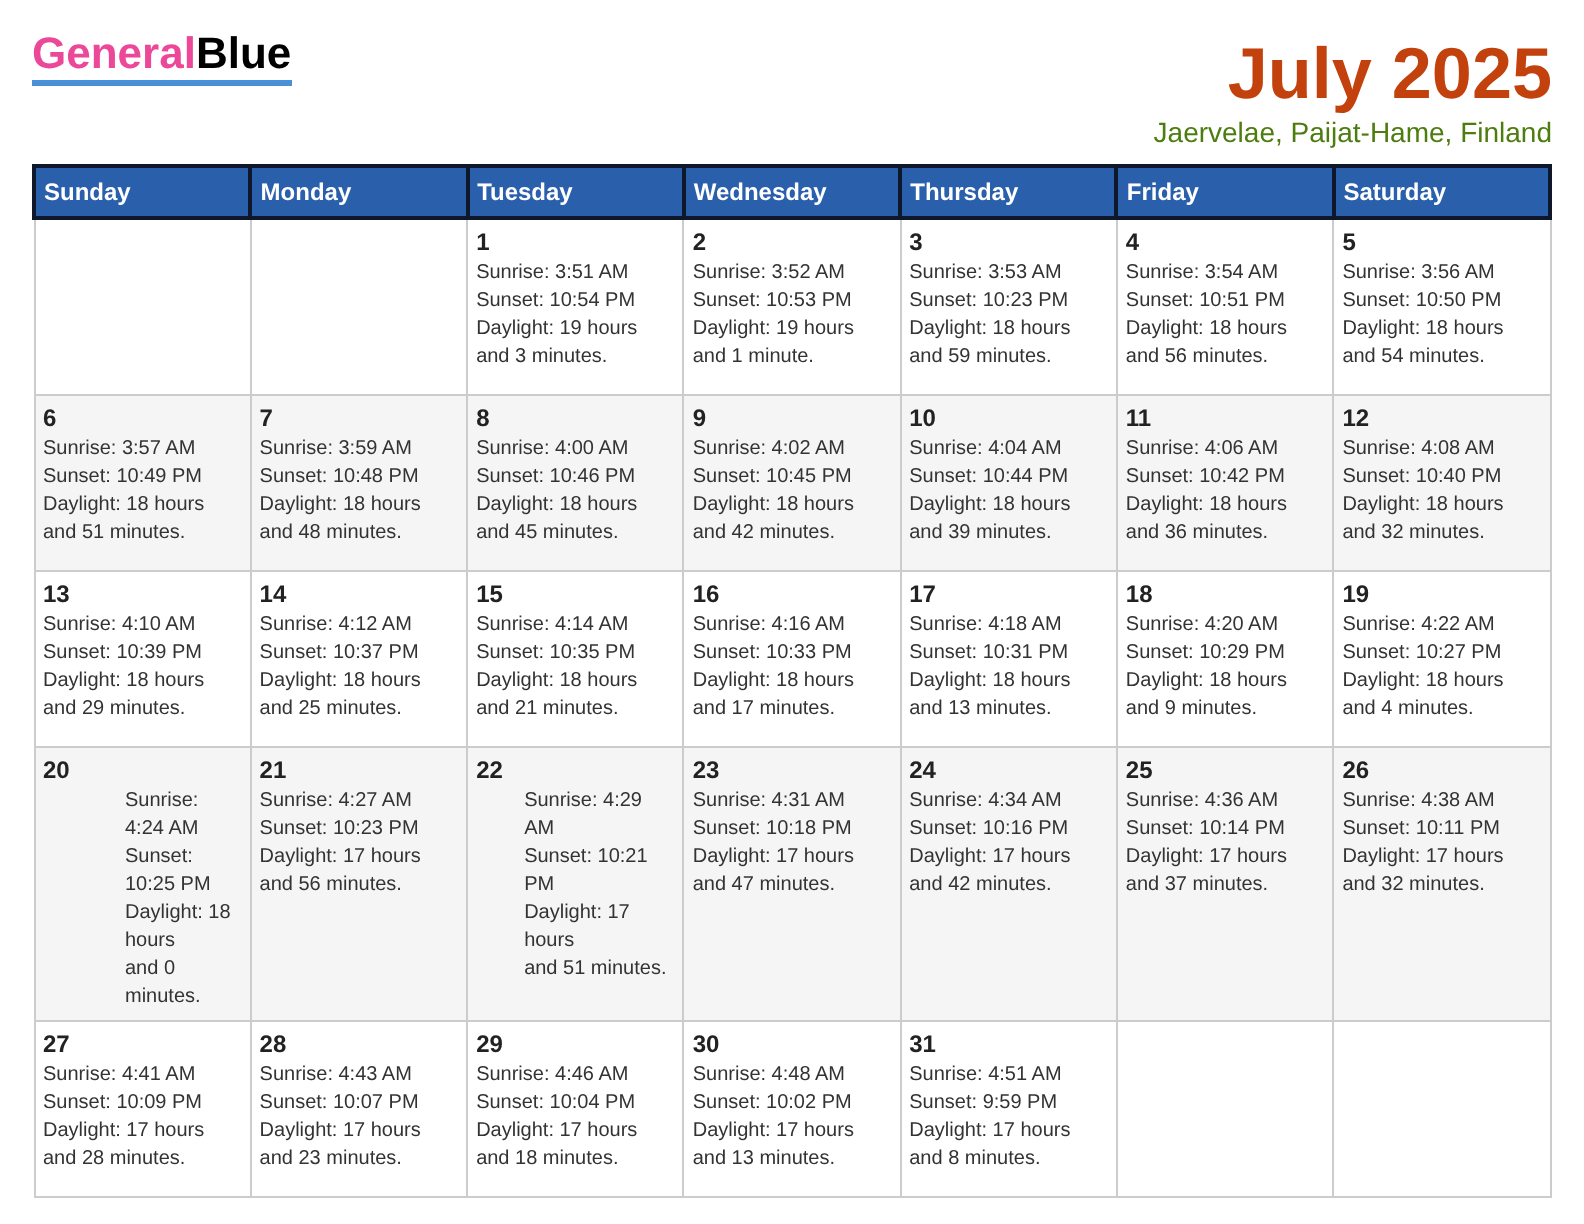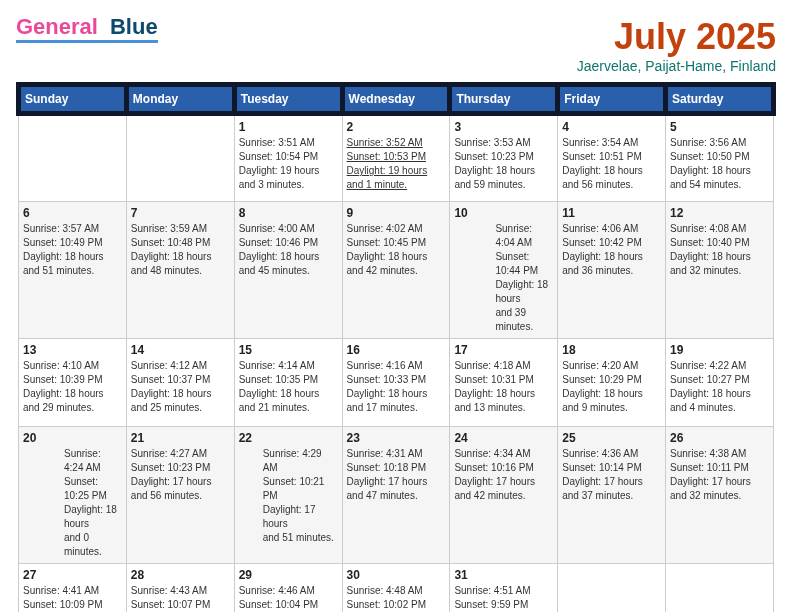--- a/index.html
+++ b/index.html
@@ -39,36 +39,36 @@
     .title-block {
       text-align: right;
     }
     .month-title {
       font-size: 36px;
       font-weight: bold;
       color: #c2410c;
     }
     .subtitle {
       font-size: 14px;
-      color: #0f766e;
+      color: #4d7c0f;
       text-align: right;
     }
     table {
       width: 100%;
       border-collapse: collapse;
       table-layout: fixed;
     }
     thead tr th {
       background: #2a5fac;
       color: #fff;
       font-size: 12px;
       font-weight: bold;
       padding: 5px 4px;
       text-align: left;
-      border: 5px solid #0f172a;
+      border: 2px solid #0f172a;
     }
     tbody tr td {
       border: 1px solid #ccc;
       vertical-align: top;
       padding: 4px 4px;
       font-size: 10px;
       color: #222;
       background: #fff;
       height: 88px;
     }
@@ -89,21 +89,21 @@
     .empty-cell {
       background: #fff;
     }
   </style>
 </head>
 <body>
 
 <div class="header">
   <div class="logo">
     <div class="logo-text">
-      <span>General</span><span style="color:#0c4a6e;margin-left:12px;">Blue</span>
+      <span>General</span><span style="color:#000000;">Blue</span>
     </div>
     <div class="logo-line"></div>
   </div>
   <div class="title-block">
     <div class="month-title">July 2025</div>
     <div class="subtitle">Jaervelae, Paijat-Hame, Finland</div>
   </div>
 </div>
 
 <table>
@@ -124,21 +124,21 @@
         <td class="empty-cell"></td>
         <td>
           <div class="day-number">1</div>
           <div class="day-info" style="white-space: pre-line;">Sunrise: 3:51 AM
 Sunset: 10:54 PM
 Daylight: 19 hours
 and 3 minutes.</div>
         </td>
         <td>
           <div class="day-number">2</div>
-          <div class="day-info" style="white-space: pre-line; text-decoration: underline;">Sunrise: 3:52 AM
+          <div class="day-info" style="white-space: pre-line;">Sunrise: 3:52 AM
 Sunset: 10:53 PM
 Daylight: 19 hours
 and 1 minute.</div>
         </td>
         <td>
           <div class="day-number">3</div>
           <div class="day-info" style="white-space: pre-line;">Sunrise: 3:53 AM
 Sunset: 10:23 PM
 Daylight: 18 hours
 and 59 minutes.</div>
@@ -182,21 +182,21 @@
         </td>
         <td>
           <div class="day-number">9</div>
           <div class="day-info" style="white-space: pre-line;">Sunrise: 4:02 AM
 Sunset: 10:45 PM
 Daylight: 18 hours
 and 42 minutes.</div>
         </td>
         <td>
           <div class="day-number">10</div>
-          <div class="day-info" style="white-space: pre-line; margin-left: 41px;">Sunrise: 4:04 AM
+          <div class="day-info" style="white-space: pre-line;">Sunrise: 4:04 AM
 Sunset: 10:44 PM
 Daylight: 18 hours
 and 39 minutes.</div>
         </td>
         <td>
           <div class="day-number">11</div>
           <div class="day-info" style="white-space: pre-line;">Sunrise: 4:06 AM
 Sunset: 10:42 PM
 Daylight: 18 hours
 and 36 minutes.</div>

